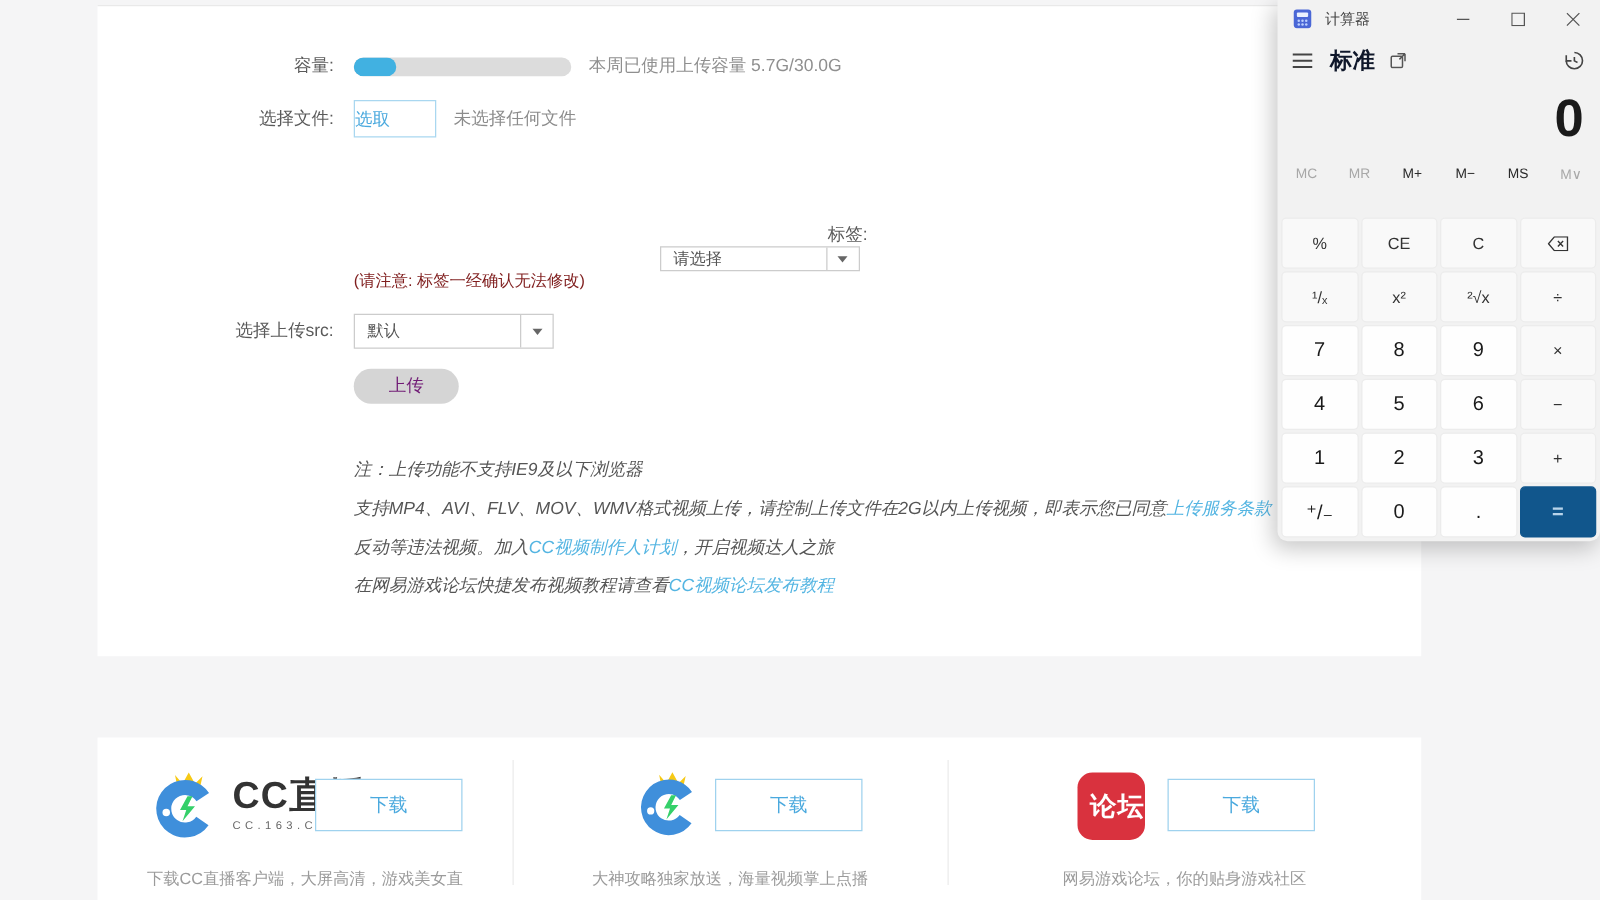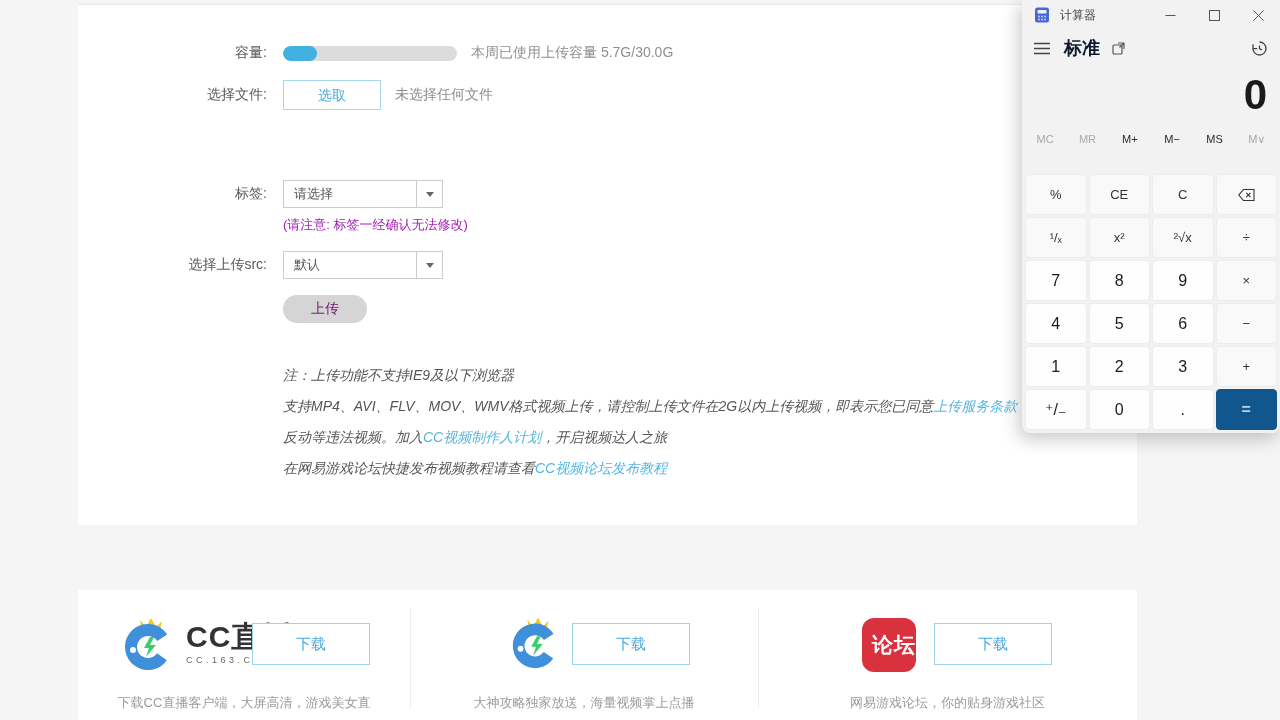--- a/index.html
+++ b/index.html
@@ -11,33 +11,33 @@
   #card-form { left:78px; top:4px; width:1059px; height:521px; border-top:1px solid #e9e9e9; }
   #card-downloads { left:78px; top:590px; width:1059px; height:130px; }
 
   .form-row { position:absolute; left:0; display:flex; align-items:center; width:100%; }
   .form-label { width:205px; padding-right:16px; text-align:right; font-size:14px; color:#5a5a5a; flex:none; }
 
   .progress-track { width:174px; height:15px; background:#dcdcdc; border-radius:8px; overflow:hidden; flex:none; }
   .progress-fill { height:100%; background:#41b1e1; border-radius:8px; }
   .usage-text { margin-left:14px; font-size:14px; color:#8f8f8f; white-space:nowrap; }
 
-  .pick-btn { width:98px; height:30px; border:1px solid #a9d7f0; background:#fff; color:#4aa9de; font-size:14px; text-align:center; line-height:28px; cursor:pointer; }
+  .pick-btn { width:66px; height:30px; border:1px solid #a9d7f0; background:#fff; color:#4aa9de; font-size:14px; line-height:28px; cursor:pointer; }
   .nofile-text { margin-left:14px; font-size:14px; color:#8c8c8c; }
 
   .title-input-wrap { position:relative; width:330px; height:28px; border:1px solid #dcdcdc; background:#fff; }
   .title-input { position:absolute; inset:0; border:none; outline:none; width:100%; height:100%; padding:0 58px 0 8px; font-size:13px; font-family:inherit; }
   .char-counter { position:absolute; right:8px; top:6px; font-size:13px; color:#c4c4c4; }
 
   .fake-select { width:160px; height:28px; border:1px solid #cccccc; background:#fff; display:flex; align-items:center; cursor:pointer; }
   .fake-select .sel-text { flex:1; padding-left:10px; font-size:13px; color:#555; }
   .fake-select .sel-arrow { width:26px; height:100%; border-left:1px solid #cccccc; display:flex; align-items:center; justify-content:center; }
   .caret-down { width:0; height:0; border-left:4px solid transparent; border-right:4px solid transparent; border-top:5px solid #666; }
 
-  .hint-text { position:absolute; left:205px; font-size:13px; color:#a21caf; }
+  .hint-text { position:absolute; left:205px; font-size:13px; color:#7f1d1d; }
 
   .upload-btn { position:absolute; left:205px; top:290px; width:84px; height:28px; border:none; border-radius:14px; background:#d5d5d5; color:#701a75; font-size:14px; cursor:default; font-family:inherit; }
 
   .notes { position:absolute; left:205px; top:362px; font-size:14px; color:#555;font-style:italic; }
   .note-line { height:31px; white-space:nowrap; }
   .note-link { color:#54b5e2; cursor:pointer; text-decoration:none; }
 
   
   .col-divider { position:absolute; top:18px; width:1px; height:100px; background:#ececec; }
   .dl-btn { position:absolute; top:33px; width:118px; height:42px; border:1px solid #9fd2ee; background:#fff; color:#4aa9de; font-size:15px; cursor:pointer; font-family:inherit; }
@@ -83,21 +83,21 @@
     <div class="usage-text">本周已使用上传容量 5.7G/30.0G</div>
   </div>
 
   <div class="form-row" style="top:74px; height:32px;">
     <div class="form-label">选择文件:</div>
     <div class="pick-btn">选取</div>
     <div class="nofile-text">未选择任何文件</div>
   </div>
 
 
-  <div class="form-row" style="top:174px; height:30px;">
+  <div class="form-row" style="top:174px; height:30px;flex-direction:column;">
     <div class="form-label">标签:</div>
     <div class="fake-select">
       <span class="sel-text">请选择</span>
       <span class="sel-arrow">
           <span class="caret-down"></span>
         </span>
     </div>
   </div>
 
   <div class="hint-text" style="top:211px;">(请注意: 标签一经确认无法修改)</div>

